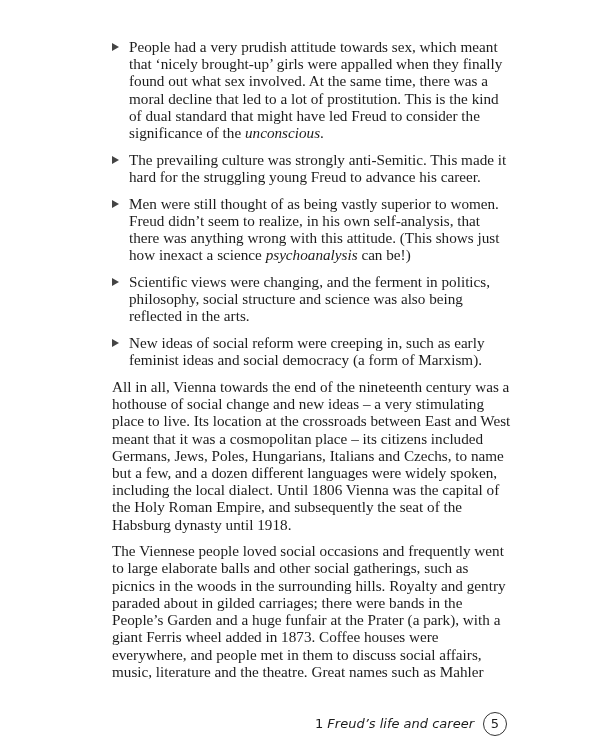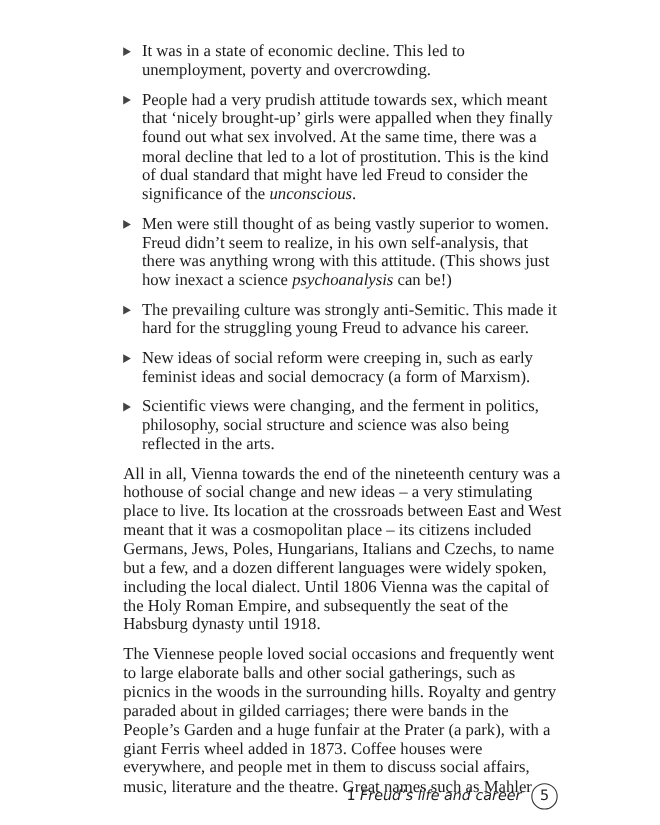--- a/index.html
+++ b/index.html
@@ -17,26 +17,25 @@
     font-family:"DejaVu Sans","Liberation Sans",sans-serif; font-size:13px; color:#1c1c1c; white-space:nowrap; }
   .footer-text .chap-title { font-style:italic;text-align:right; }
   .page-num { position:absolute; right:0; top:0; width:22px; height:22px; border:1.4px solid #333; border-radius:50%;
     text-align:center; line-height:22px; font-family:"DejaVu Sans","Liberation Sans",sans-serif; font-size:13px; color:#1c1c1c; }
 </style>
 </head>
 <body>
 
 <div class="page">
   <ul class="bullets">
-    <li><span class="arrow"></span><span>It was in a state of economic decline. This led to unemployment, poverty and overcrowding.</span></li>
     <li><span class="arrow"></span><span>People had a very prudish attitude towards sex, which meant that ‘nicely brought-up’ girls were appalled when they finally found out what sex involved. At the same time, there was a moral decline that led to a lot of prostitution. This is the kind of dual standard that might have led Freud to consider the significance of the </span><em>unconscious</em><span>.</span></li>
+    <li><span class="arrow"></span><span>The prevailing culture was strongly anti-Semitic. This made it hard for the struggling young Freud to advance his career.</span></li>
     <li><span class="arrow"></span><span>Men were still thought of as being vastly superior to women. Freud didn’t seem to realize, in his own self-analysis, that there was anything wrong with this attitude. (This shows just how inexact a science </span><em>psychoanalysis</em><span> can be!)</span></li>
-    <li><span class="arrow"></span><span>The prevailing culture was strongly anti-Semitic. This made it hard for the struggling young Freud to advance his career.</span></li>
+    <li><span class="arrow"></span><span>Scientific views were changing, and the ferment in politics, philosophy, social structure and science was also being reflected in the arts.</span></li>
     <li><span class="arrow"></span><span>New ideas of social reform were creeping in, such as early feminist ideas and social democracy (a form of Marxism).</span></li>
-    <li><span class="arrow"></span><span>Scientific views were changing, and the ferment in politics, philosophy, social structure and science was also being reflected in the arts.</span></li>
   </ul>
   <p class="para">All in all, Vienna towards the end of the nineteenth century was a hothouse of social change and new ideas – a very stimulating place to live. Its location at the crossroads between East and West meant that it was a cosmopolitan place – its citizens included Germans, Jews, Poles, Hungarians, Italians and Czechs, to name but a few, and a dozen different languages were widely spoken, including the local dialect. Until 1806 Vienna was the capital of the Holy Roman Empire, and subsequently the seat of the Habsburg dynasty until 1918.</p>
   <p class="para">The Viennese people loved social occasions and frequently went to large elaborate balls and other social gatherings, such as picnics in the woods in the surrounding hills. Royalty and gentry paraded about in gilded carriages; there were bands in the People’s Garden and a huge funfair at the Prater (a park), with a giant Ferris wheel added in 1873. Coffee houses were everywhere, and people met in them to discuss social affairs, music, literature and the theatre. Great names such as Mahler</p>
 </div>
 
 <div class="footer">
   <span class="footer-text"><span>1</span> <span class="chap-title">Freud’s life and career</span></span>
   <span class="page-num">5</span>
 </div>
 

